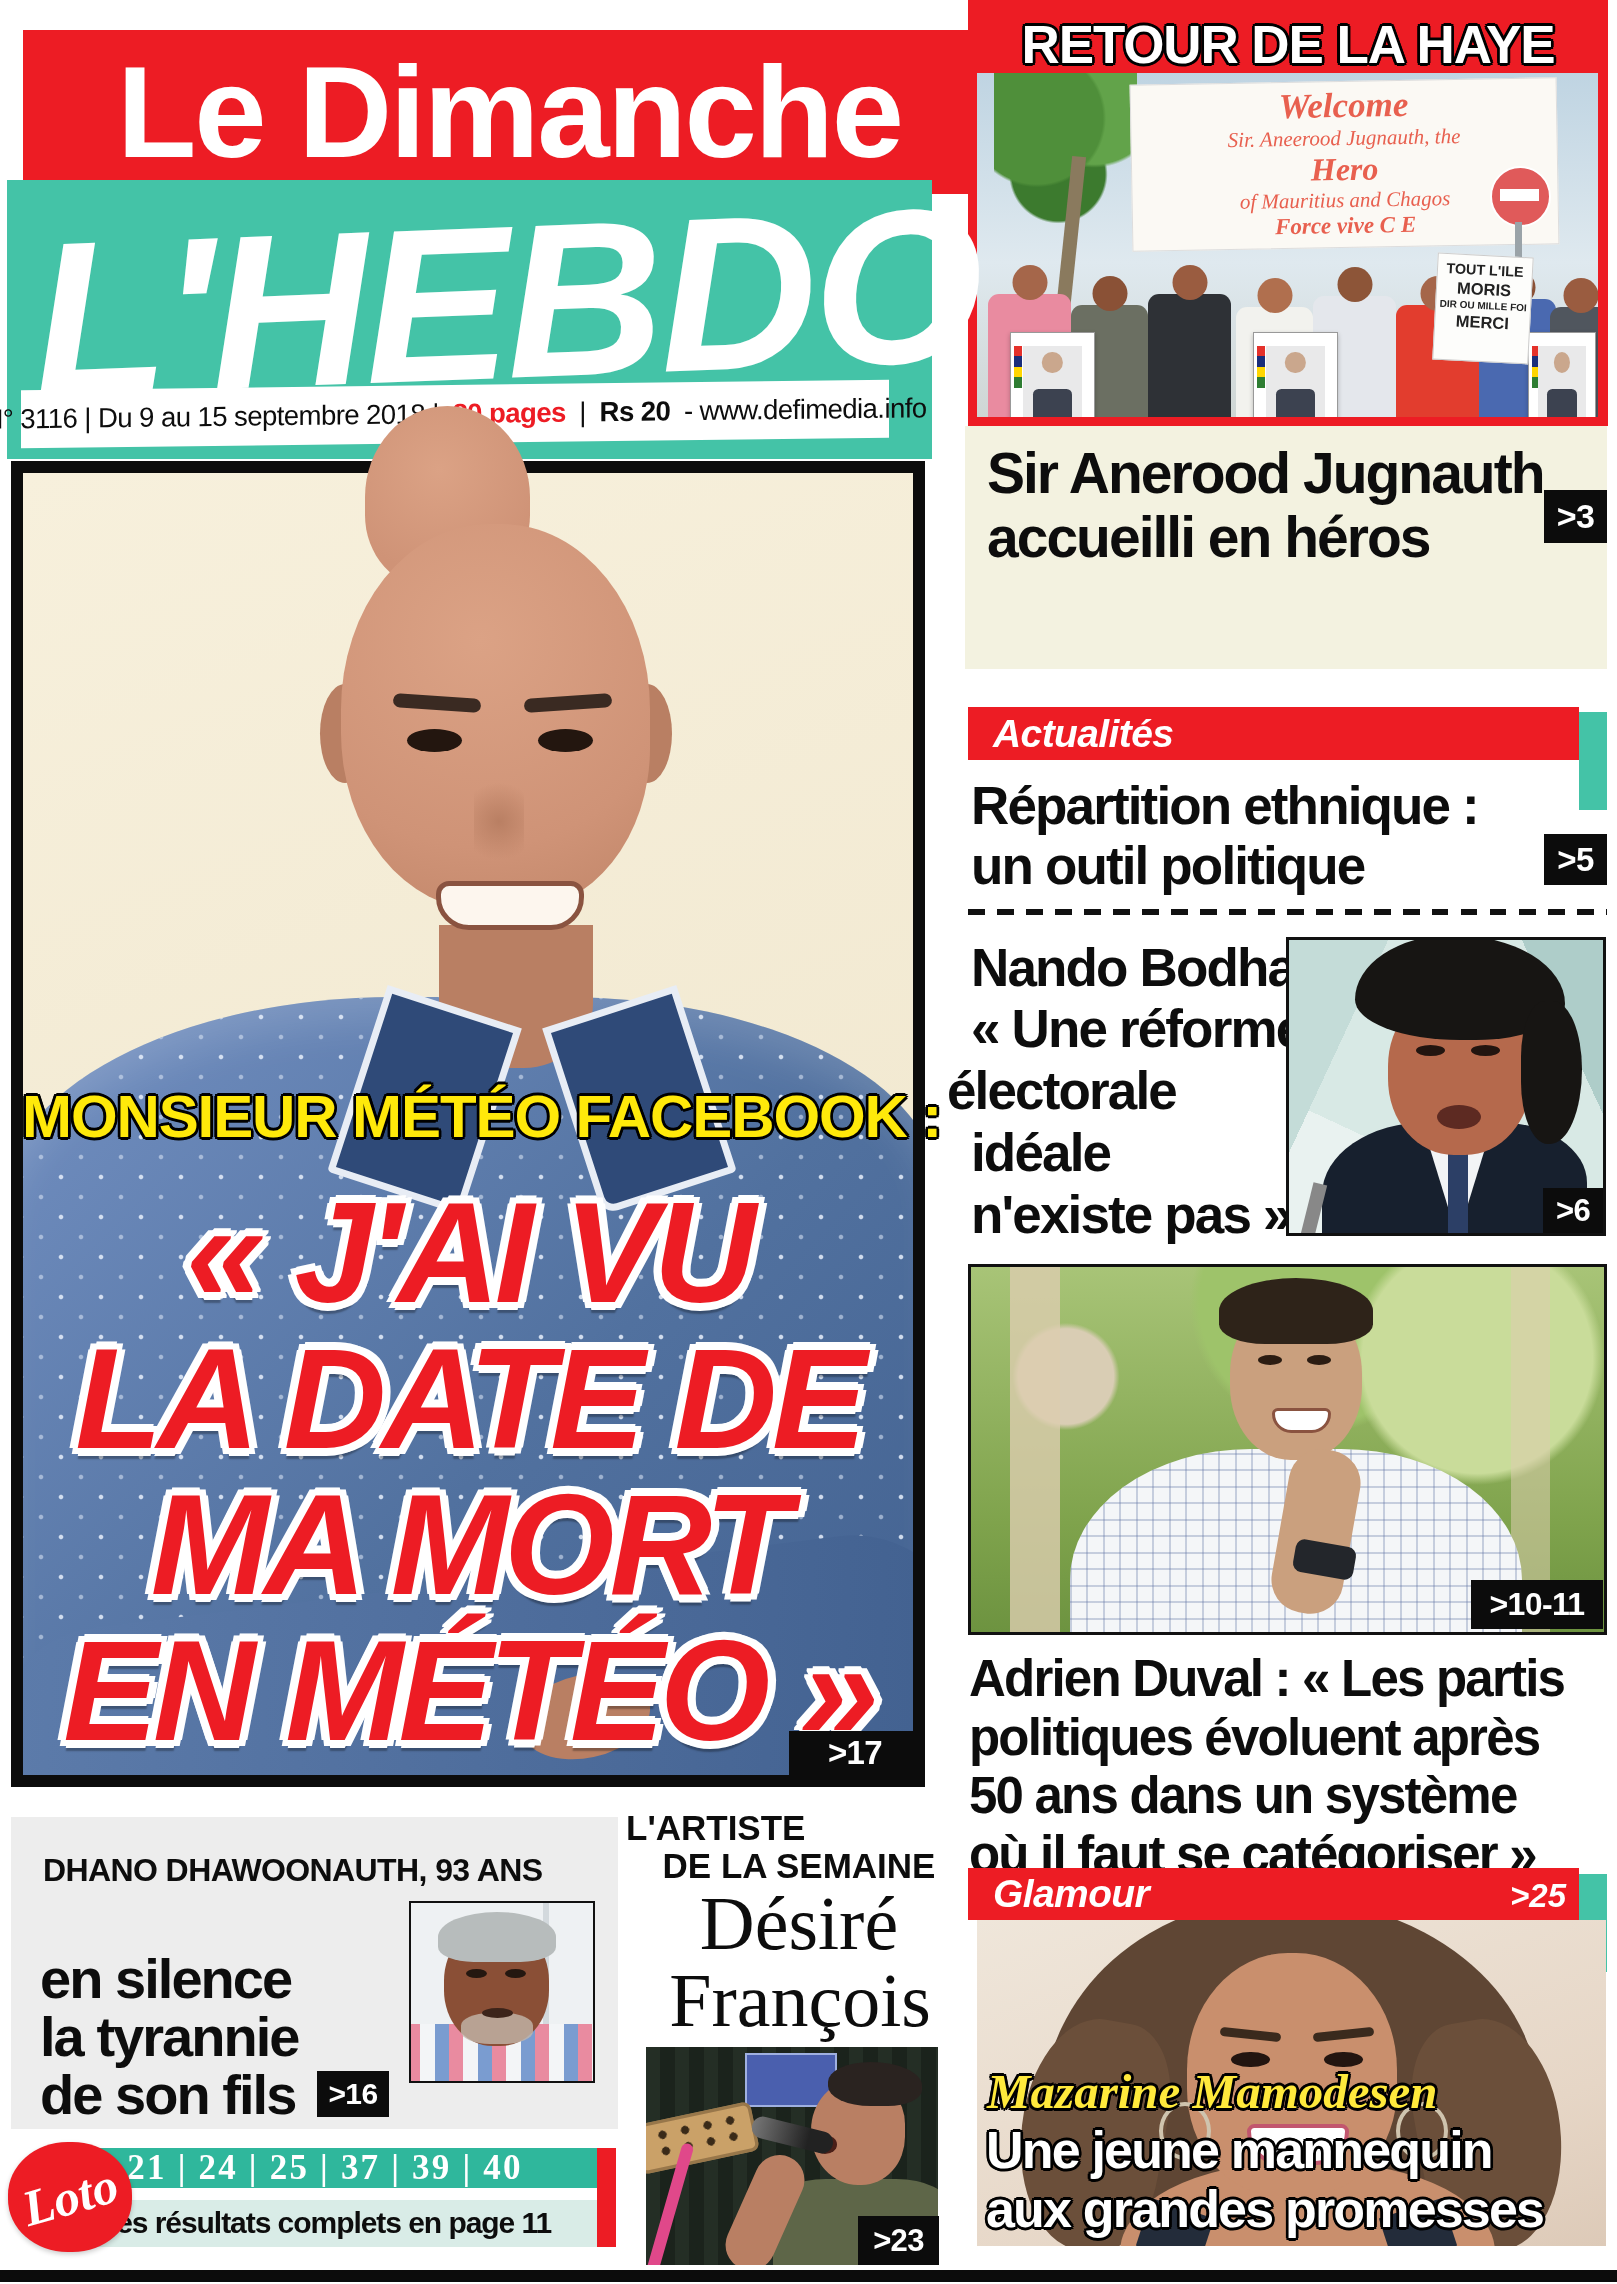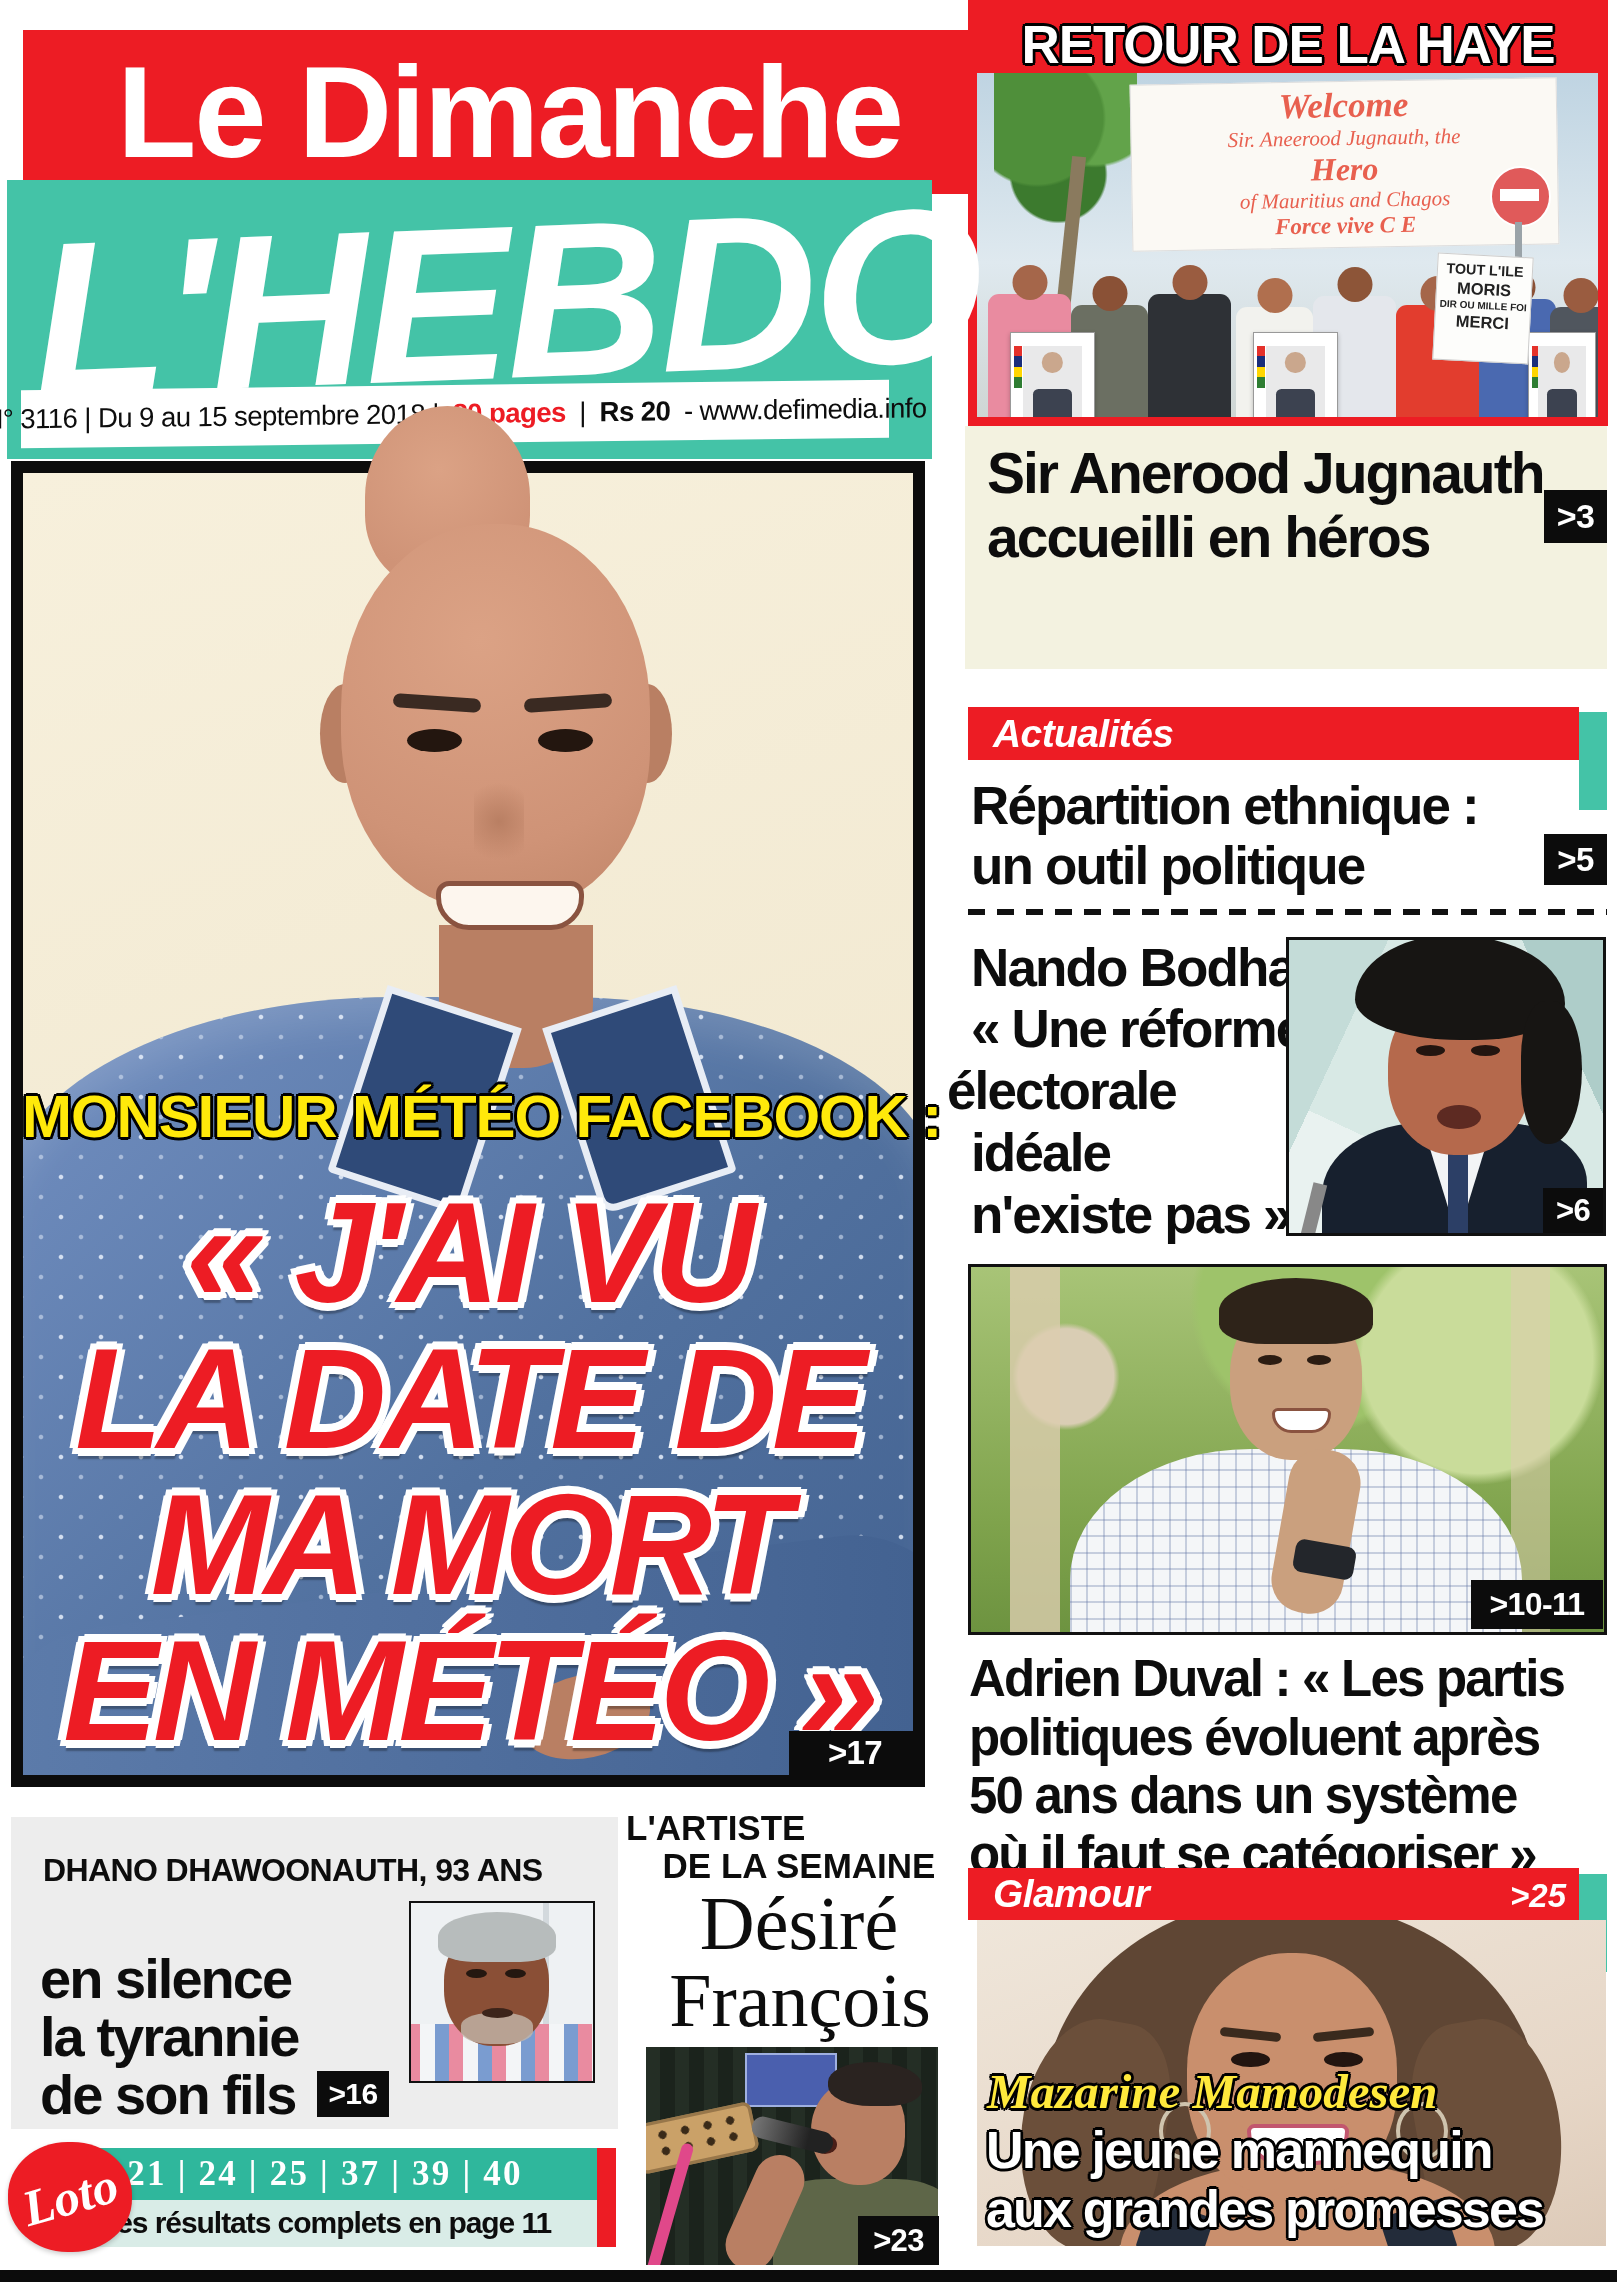--- a/index.html
+++ b/index.html
@@ -302,21 +302,21 @@
     <div class="abs" style="left:-5.5px;top:121px;width:199px;height:61px;
                 background:repeating-linear-gradient(90deg,#e98ba0 0 14.3px,#f3f5f7 14.3px 29px,#7a9cd0 29px 43px);"></div>
     <div class="abs" style="left:33px;top:22px;width:105px;height:121px;background:#8a4f36;border-radius:46%;"></div>
     <div class="abs" style="left:26.5px;top:8.8px;width:118px;height:50px;background:#b7bcbc;border-radius:50% 50% 30% 30%;"></div>
     <div class="abs" style="left:50px;top:110px;width:72px;height:31px;background:#c3b6ab;border-radius:40%;opacity:.8;"></div>
     <div class="abs" style="left:55px;top:66px;width:21px;height:8.8px;background:#241710;border-radius:50%;"></div>
     <div class="abs" style="left:94px;top:66px;width:21px;height:8.8px;background:#241710;border-radius:50%;"></div>
     <div class="abs" style="left:71px;top:105px;width:31px;height:10px;background:#3c241a;border-radius:50%;"></div>
   </div>
 
-  <div class="abs" style="left:53px;top:2148px;width:544px;height:52px;background:var(--teal-dark);display:flex;align-items:center;justify-content:center;">
+  <div class="abs" style="left:53px;top:2148px;width:544px;height:40px;background:var(--teal-dark);display:flex;align-items:center;justify-content:center;">
     <div style="color:#fff;font-weight:bold;font-size:35px;font-family:'Liberation Serif','DejaVu Serif',serif;letter-spacing:2.2px;">21 | 24 | 25 | 37 | 39 | 40</div>
   </div>
   <div class="abs" style="left:53px;top:2200px;width:544px;height:47px;background:var(--mint);display:flex;align-items:center;justify-content:center;">
     <div class="hl" style="font-size:30px;">Les résultats complets en page 11</div>
   </div>
   <div class="abs" style="left:597px;top:2148px;width:19px;height:99px;background:var(--red);"></div>
   <div class="abs" style="left:7.7px;top:2142px;width:124px;height:110px;background:var(--red);border-radius:48%;
               display:flex;align-items:center;justify-content:center;box-shadow:0 2.2px 5.5px rgba(0,0,0,.2);">
     <div class="serif" style="color:#fff;font-size:51px;font-weight:bold;font-style:italic;transform:rotate(-16deg);">Loto</div>
   </div>

